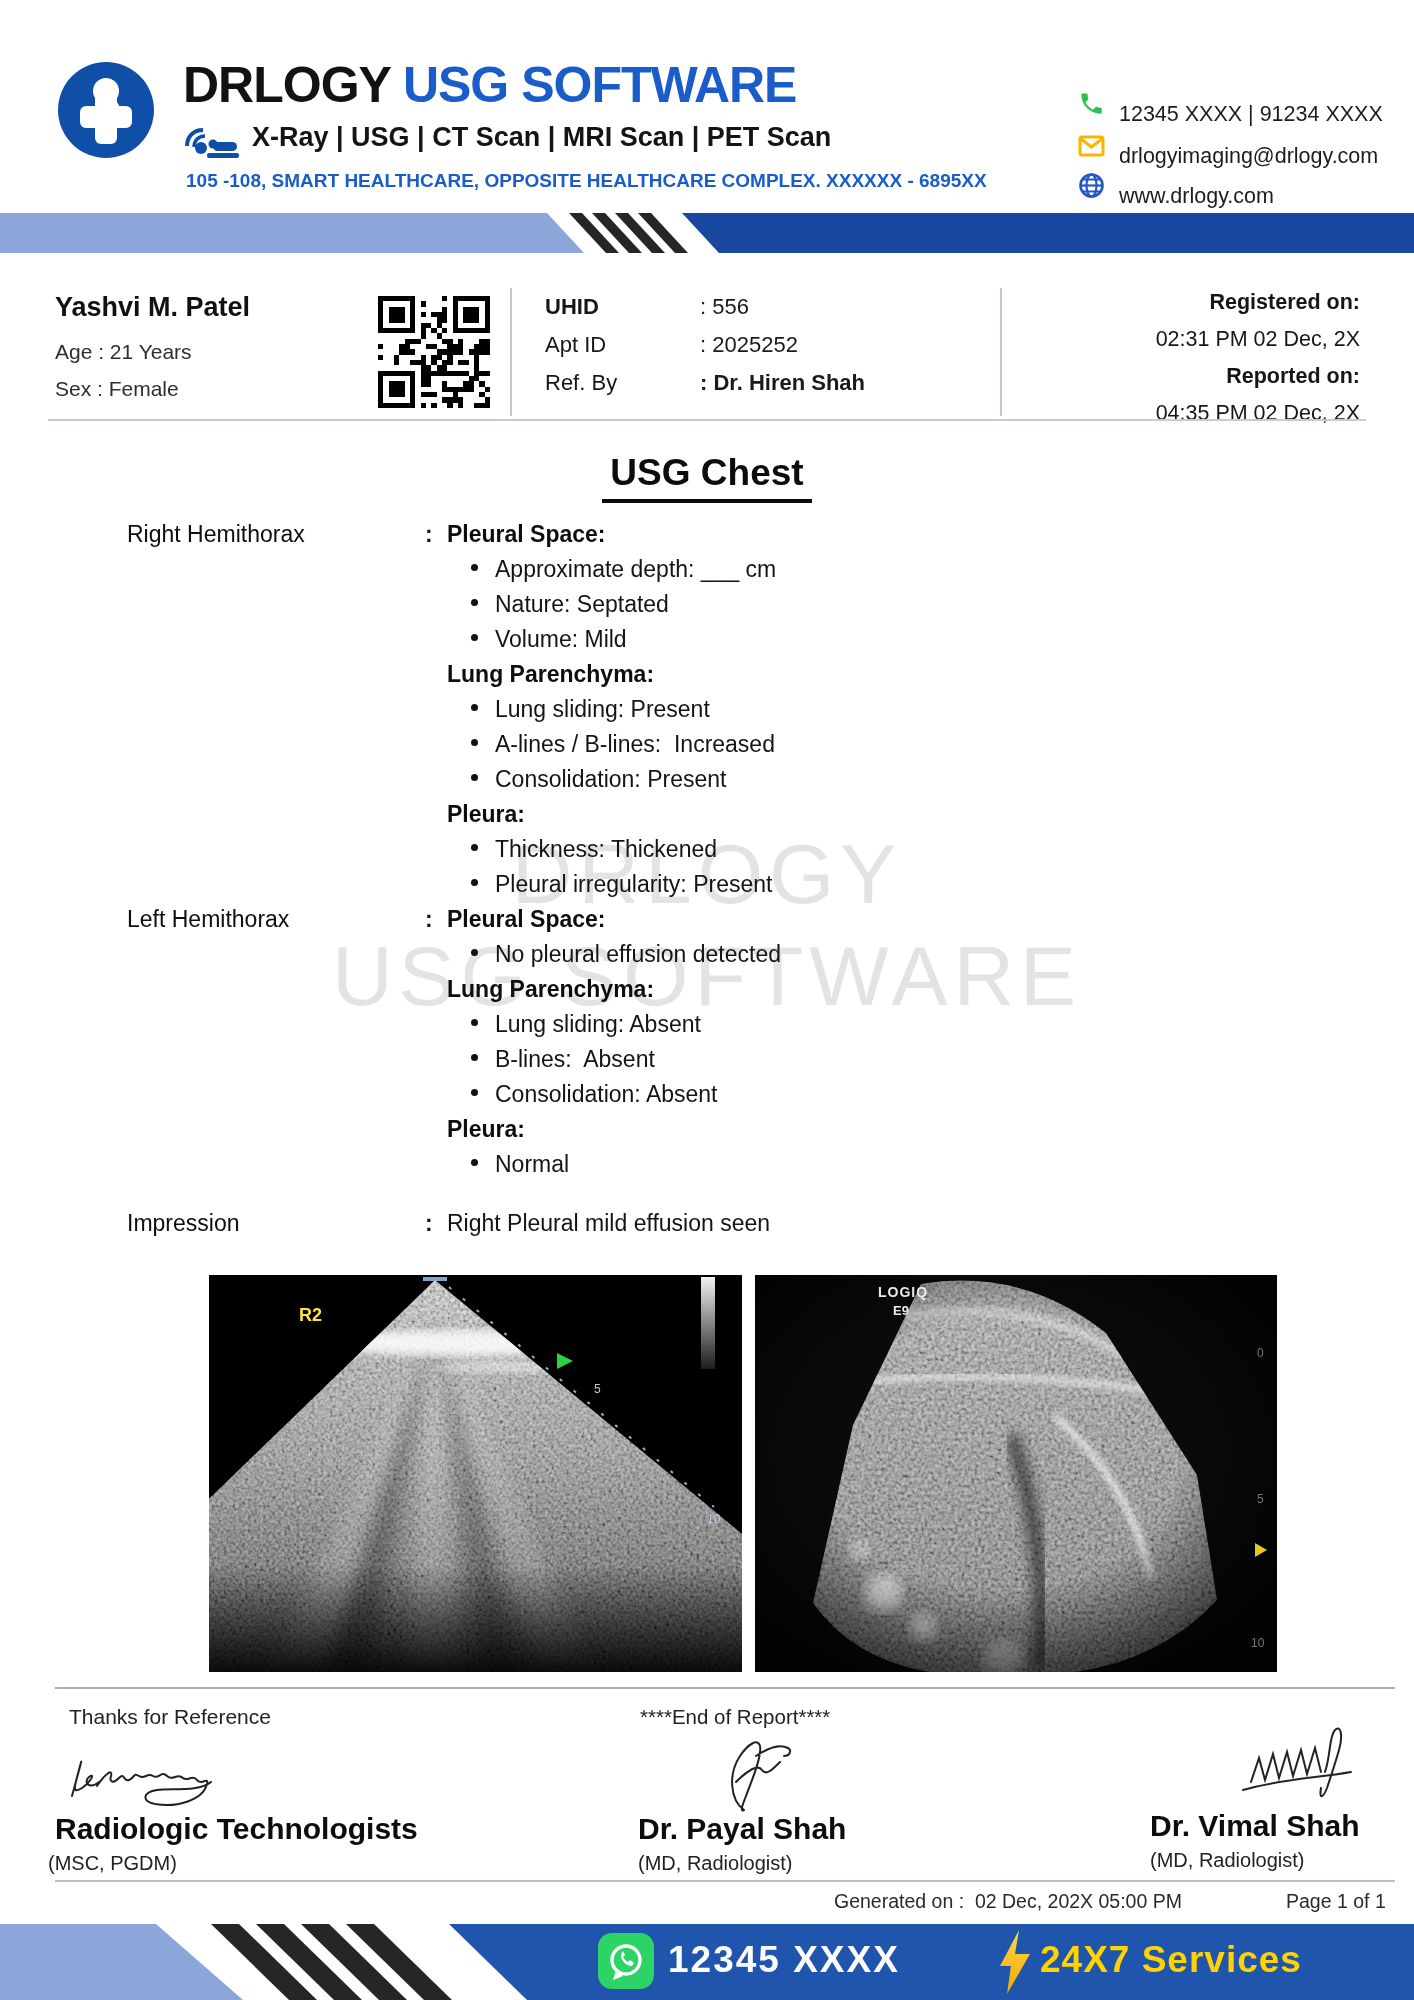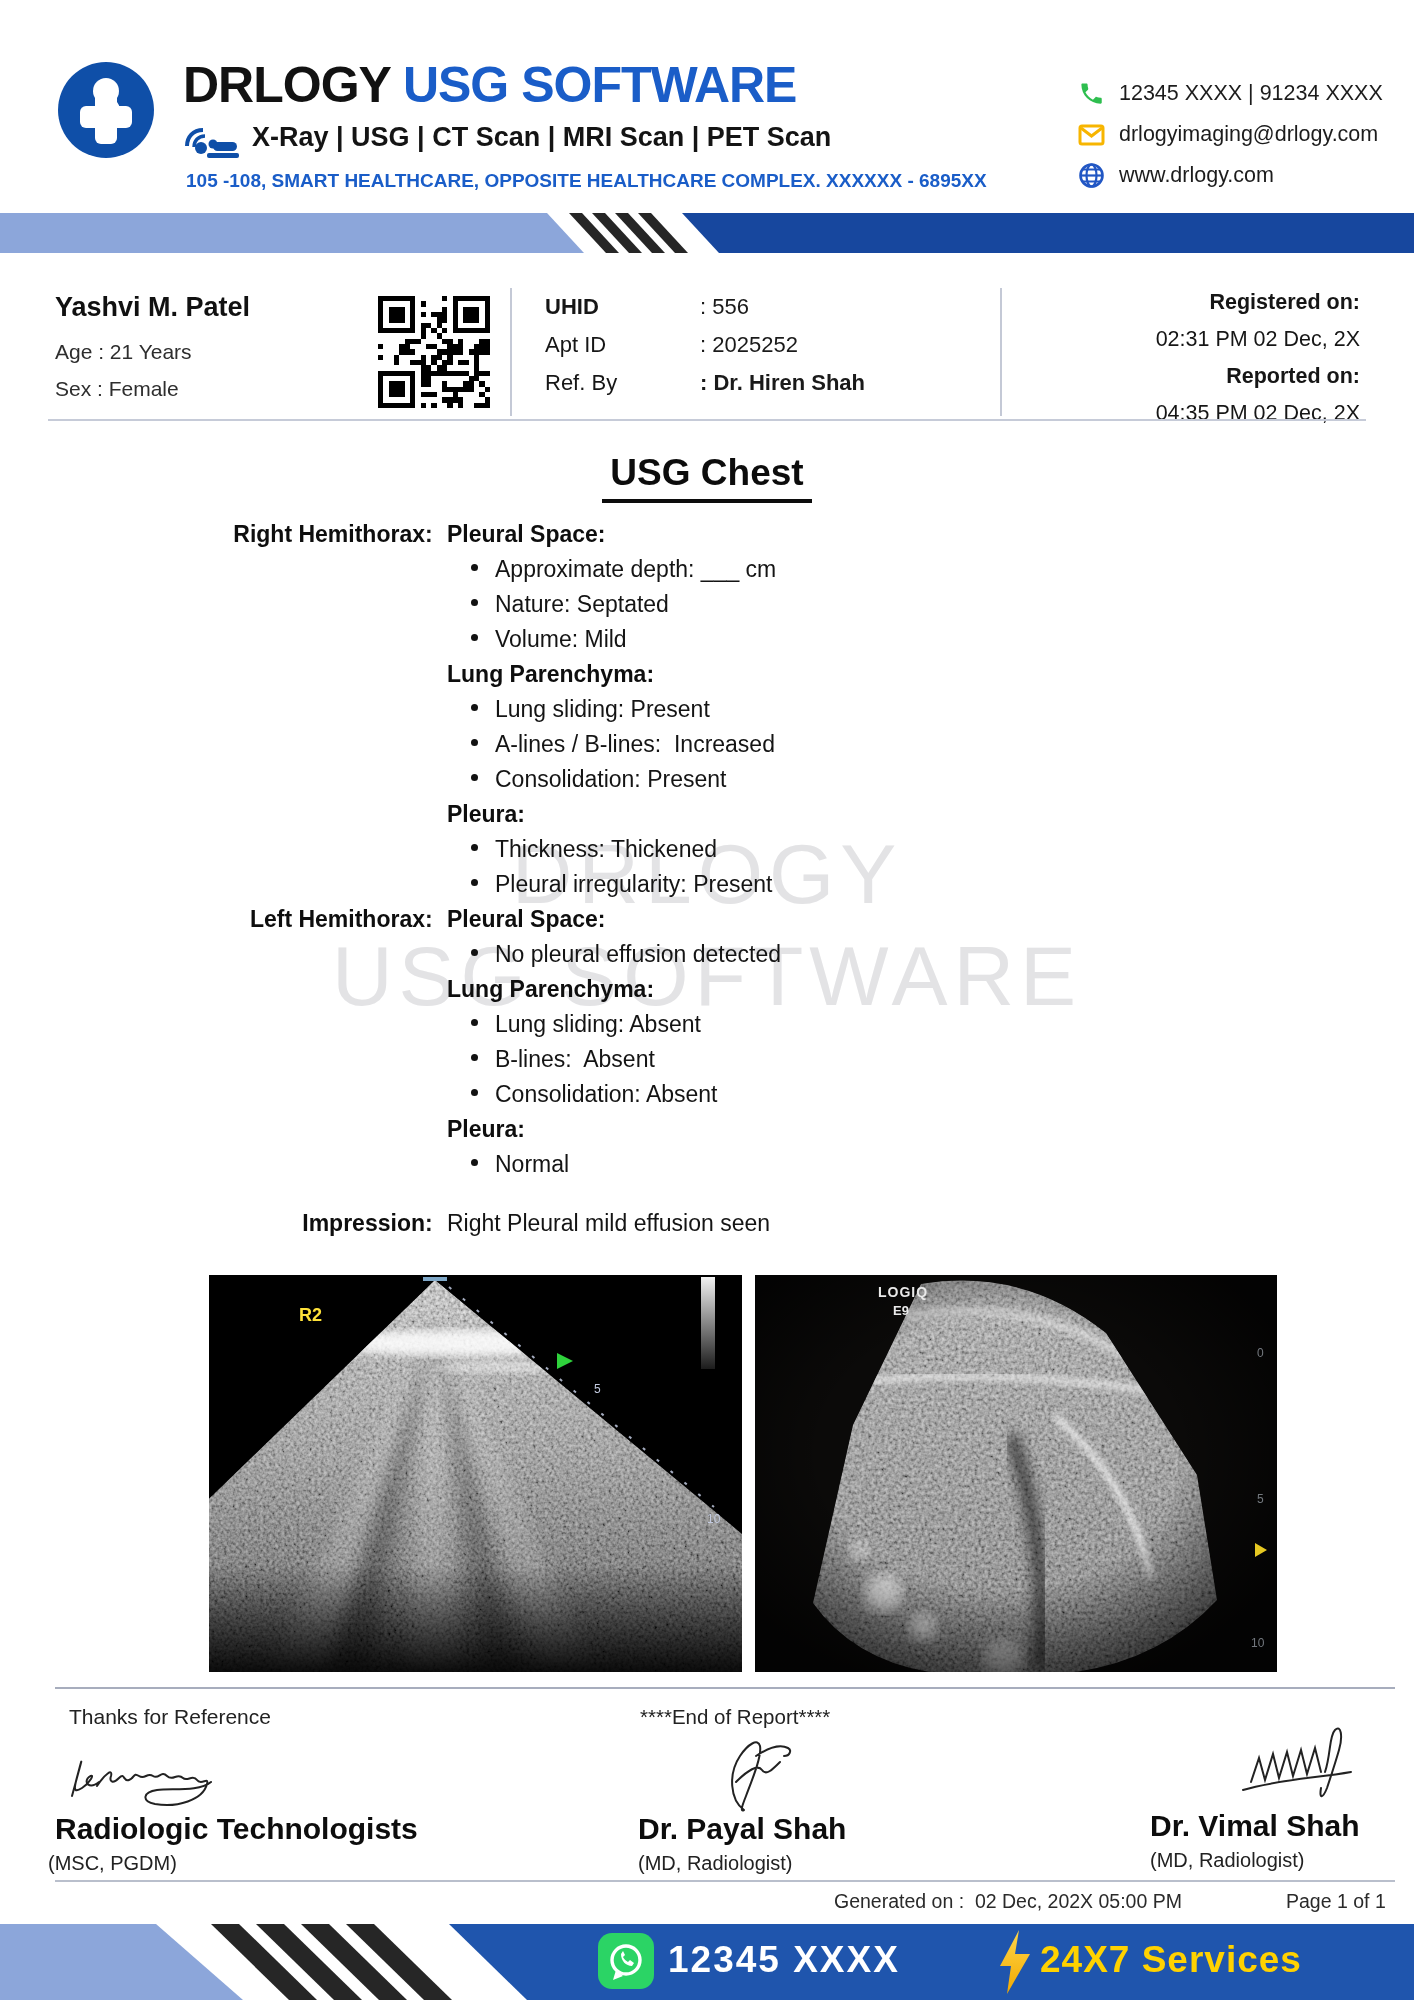--- a/index.html
+++ b/index.html
@@ -7,21 +7,21 @@
         font-family:"Liberation Sans",sans-serif;color:#1a1a1a;}
   .abs{position:absolute;}
 
   
   .brand{left:183px;top:56px;font-size:50px;font-weight:700;letter-spacing:-1px;white-space:nowrap;}
   .brand .b1{color:#121212;margin-right:12px;}
   .brand .b2{color:var(--accent_blue);}
   .services{left:252px;top:122px;font-size:27px;font-weight:700;color:#141414;white-space:nowrap;}
   .address{left:186px;top:170px;font-size:19px;font-weight:600;color:var(--accent_blue);white-space:nowrap;}
   .contact-row{display:flex;align-items:center;gap:14px;}
-  .contact-text{font-size:21.5px;color:#1c1c1c;white-space:nowrap;}
+  .contact-text{font-size:21.5px;color:#1c1c1c;white-space:nowrap;margin-top:22px;}
 
   
   .pt-name{left:55px;top:292px;font-size:27px;font-weight:700;color:#111;}
   .pt-sub{left:55px;font-size:21px;color:#2e2e2e;}
   .v-div{width:2px;background:#c4c9d6;}
   .pt-fields{left:545px;top:288px;font-size:22px;line-height:38px;}
   .pfield .pf-label{display:inline-block;width:155px;color:#161616;}
   .pfield:nth-child(1) .pf-label{font-weight:700;}
   .pfield:nth-child(3) .pf-value{font-weight:700;text-align:center;}
   .pf-value{white-space:pre-wrap;}
@@ -33,21 +33,21 @@
   .wm{left:0;width:1414px;text-align:center;color:#e3e3e5;font-weight:500;
       font-size:84px;letter-spacing:6px;white-space:nowrap;z-index:0;}
 
   
   .title-wrap{left:0;top:452px;width:1414px;text-align:center;z-index:1;}
   .title-wrap span{display:inline-block;font-size:37px;font-weight:800;color:#0c0c0c;
       border-bottom:4px solid #0c0c0c;padding:0 8px 5px;}
   .report{left:127px;top:517px;width:1170px;z-index:1;font-size:23px;line-height:35px;}
   .rsection{display:flex;align-items:flex-start;}
   .rsection.imp{margin-top:24px;}
-  .rlabel{width:298px;font-weight:700;color:#0e0e0e;flex:0 0 auto;text-align:right;}
+  .rlabel{width:298px;font-weight:400;color:#0e0e0e;flex:0 0 auto;}
   .rcolon{width:22px;font-weight:700;flex:0 0 auto;}
   .rbody{flex:1 1 auto;}
   .rheading{font-weight:700;color:#0e0e0e;}
   .rbullet{display:flex;align-items:baseline;}
   .rdot{flex:0 0 auto;width:7px;height:7px;border-radius:50%;background:#111;
         margin-left:24px;margin-right:17px;position:relative;top:-6px;}
   .rbtext,.rvalue{white-space:pre-wrap;color:#141414;}
 
   
   .rule{height:2px;background:#a7adbd;}

